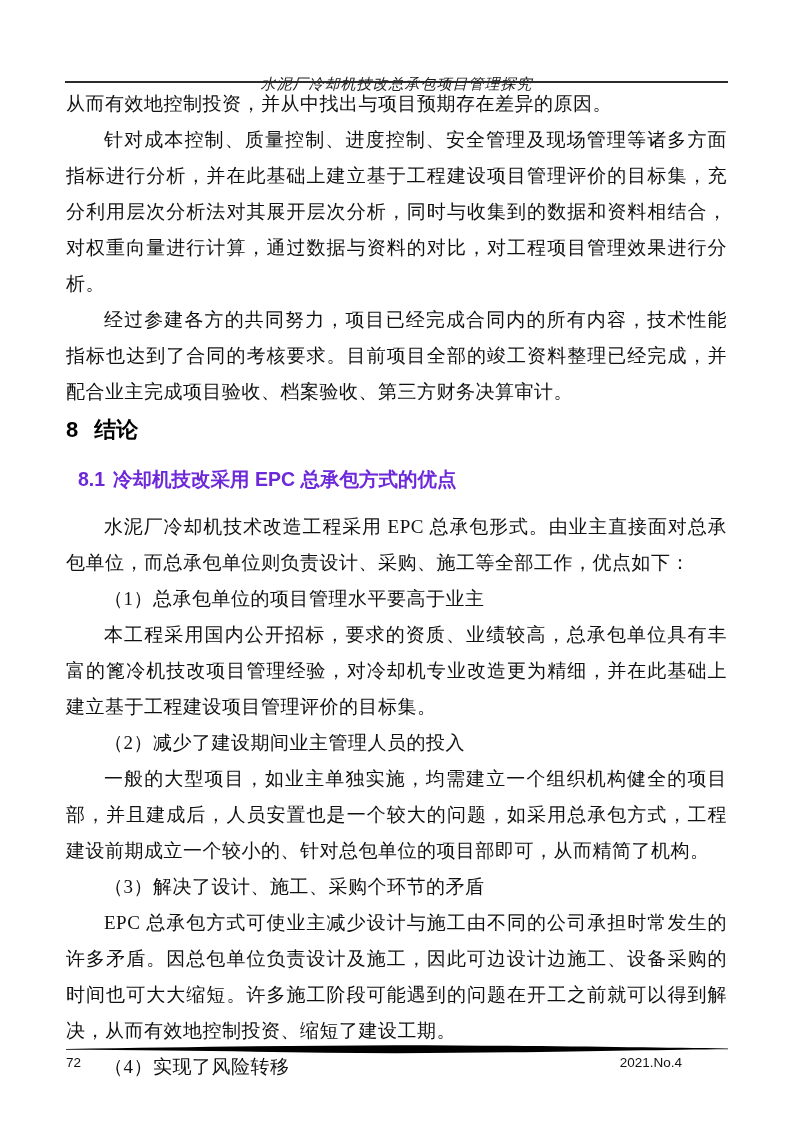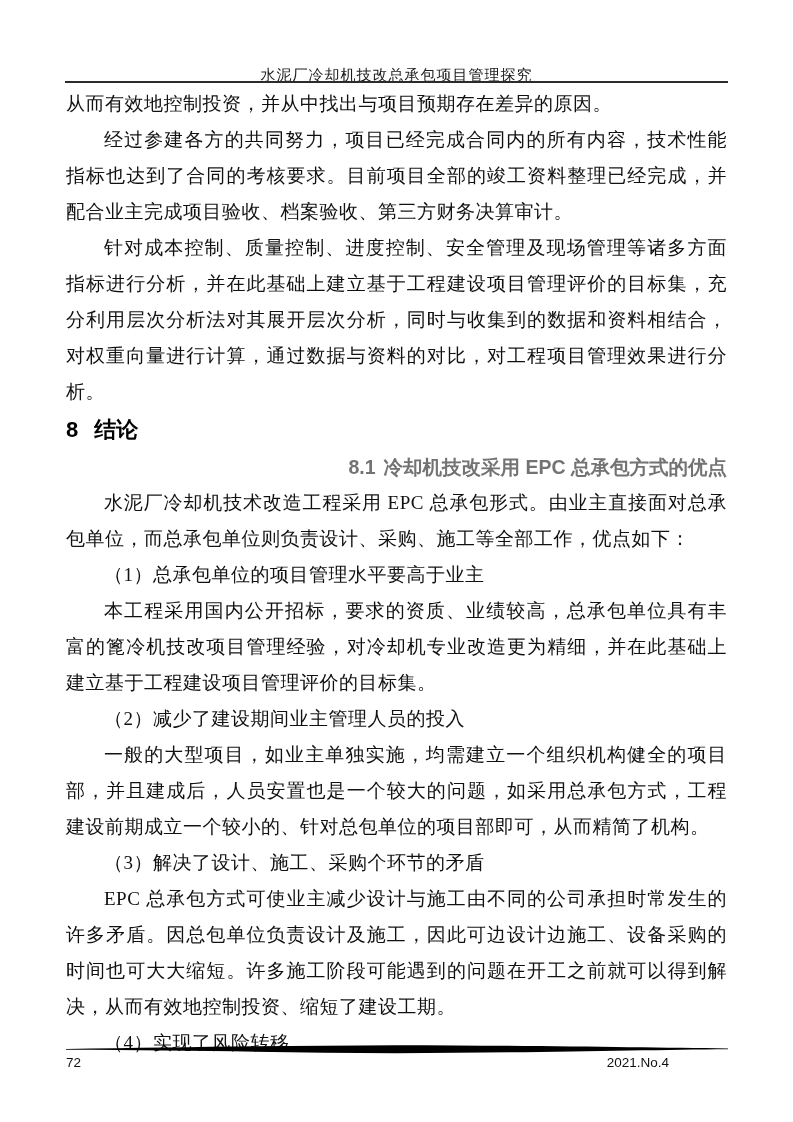--- a/index.html
+++ b/index.html
@@ -8,25 +8,26 @@
     width: 793px;
     height: 1122px;
     background: #ffffff;
     color: #111111;
     font-family: "Liberation Serif", "DejaVu Serif", serif;
     overflow: hidden;
   }
   
   .running-head {
     position: absolute;
-    top: 66px; left: 66px; width: 661px;
+    top: 75px; left: 66px; width: 661px;
     text-align: center;
     font-size: 15px;
     letter-spacing: 1px;
     color: #1a1a1a;
+    font-style: italic;
   }
   .header-rule {
     position: absolute;
     top: 81px; left: 65px; width: 663px;
     height: 2px;
     background: #2b2b2b;
   }
   
   .content {
     position: absolute;
@@ -44,64 +45,63 @@
   h1.sec {
     margin: 0;
     font-family: "Liberation Sans", "DejaVu Sans", sans-serif;
     font-weight: bold;
     font-size: 22px;
     line-height: 40px;
     color: #000;
   }
   h1.sec .num-gap { display: inline-block; width: 16px; }
   h2.subsec {
-    margin: 0;
+    margin: 12px;
     font-family: "Liberation Sans", "DejaVu Sans", sans-serif;
     font-weight: bold;
     font-size: 19.5px;
     line-height: 35px;
-    color: #737373;
-    text-align: right;
+    color: #6d28d9;
   }
   h2.subsec .num-gap { display: inline-block; width: 8px; }
   
   .footer-rule {
     position: absolute;
     top: 1044px; left: 66px; width: 662px; height: 10px;
   }
   .footer-rule svg { display: block; }
   .footer-page-number {
     position: absolute;
     top: 1055px; left: 66px; width: 661px;
     text-align: left;
     font-family: "Liberation Sans", "DejaVu Sans", sans-serif;
     font-size: 13.5px;
     color: #111;
   }
   .footer-issue {
     position: absolute;
-    top: 1055px; right: 124px;
+    top: 1055px; right: 111px;
     font-family: "Liberation Sans", "DejaVu Sans", sans-serif;
     font-size: 13.5px;
     color: #111;
   }
 </style>
 </head>
 <body>
 
 <div class="page">
 
   <div class="running-head">水泥厂冷却机技改总承包项目管理探究</div>
   <div class="header-rule"></div>
 
   <div class="content">
 
     <p>从而有效地控制投资，并从中找出与项目预期存在差异的原因。</p>
+    <p class="indent">针对成本控制、质量控制、进度控制、安全管理及现场管理等诸多方面指标进行分析，并在此基础上建立基于工程建设项目管理评价的目标集，充分利用层次分析法对其展开层次分析，同时与收集到的数据和资料相结合，对权重向量进行计算，通过数据与资料的对比，对工程项目管理效果进行分析。</p>
     <p class="indent">经过参建各方的共同努力，项目已经完成合同内的所有内容，技术性能指标也达到了合同的考核要求。目前项目全部的竣工资料整理已经完成，并配合业主完成项目验收、档案验收、第三方财务决算审计。</p>
-    <p class="indent">针对成本控制、质量控制、进度控制、安全管理及现场管理等诸多方面指标进行分析，并在此基础上建立基于工程建设项目管理评价的目标集，充分利用层次分析法对其展开层次分析，同时与收集到的数据和资料相结合，对权重向量进行计算，通过数据与资料的对比，对工程项目管理效果进行分析。</p>
 
     <h1 class="sec"><span>8</span><span class="num-gap"></span><span>结论</span></h1>
 
     <h2 class="subsec"><span>8.1</span><span class="num-gap"></span><span>冷却机技改采用 EPC 总承包方式的优点</span></h2>
 
     <p class="indent">水泥厂冷却机技术改造工程采用 EPC 总承包形式。由业主直接面对总承包单位，而总承包单位则负责设计、采购、施工等全部工作，优点如下：</p>
     <p class="indent">（1）总承包单位的项目管理水平要高于业主</p>
     <p class="indent">本工程采用国内公开招标，要求的资质、业绩较高，总承包单位具有丰富的篦冷机技改项目管理经验，对冷却机专业改造更为精细，并在此基础上建立基于工程建设项目管理评价的目标集。</p>
     <p class="indent">（2）减少了建设期间业主管理人员的投入</p>
     <p class="indent">一般的大型项目，如业主单独实施，均需建立一个组织机构健全的项目部，并且建成后，人员安置也是一个较大的问题，如采用总承包方式，工程建设前期成立一个较小的、针对总包单位的项目部即可，从而精简了机构。</p>

